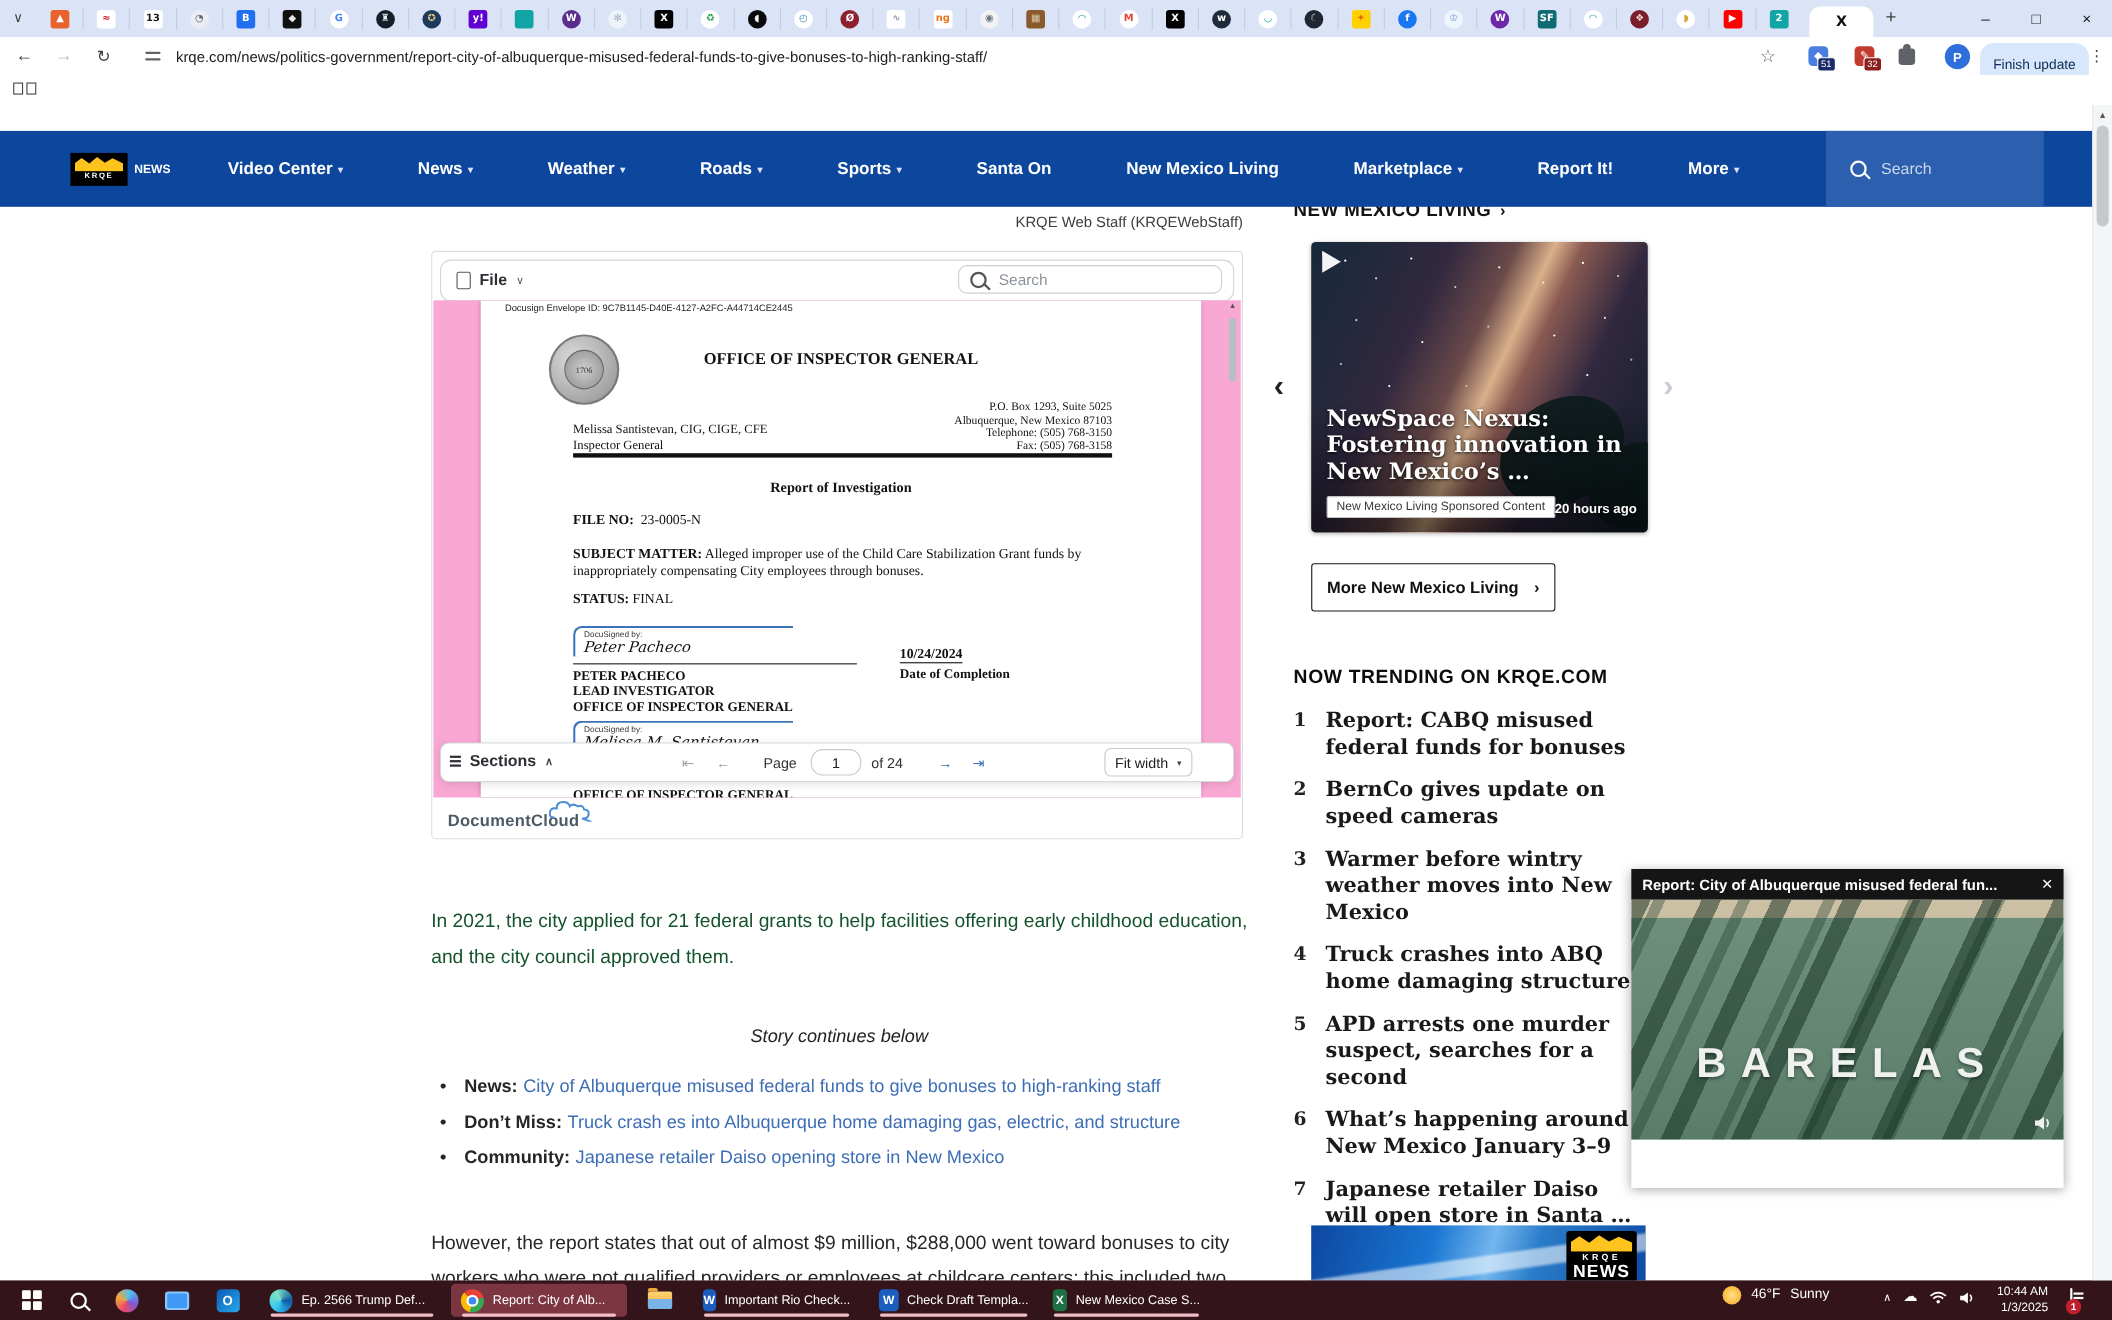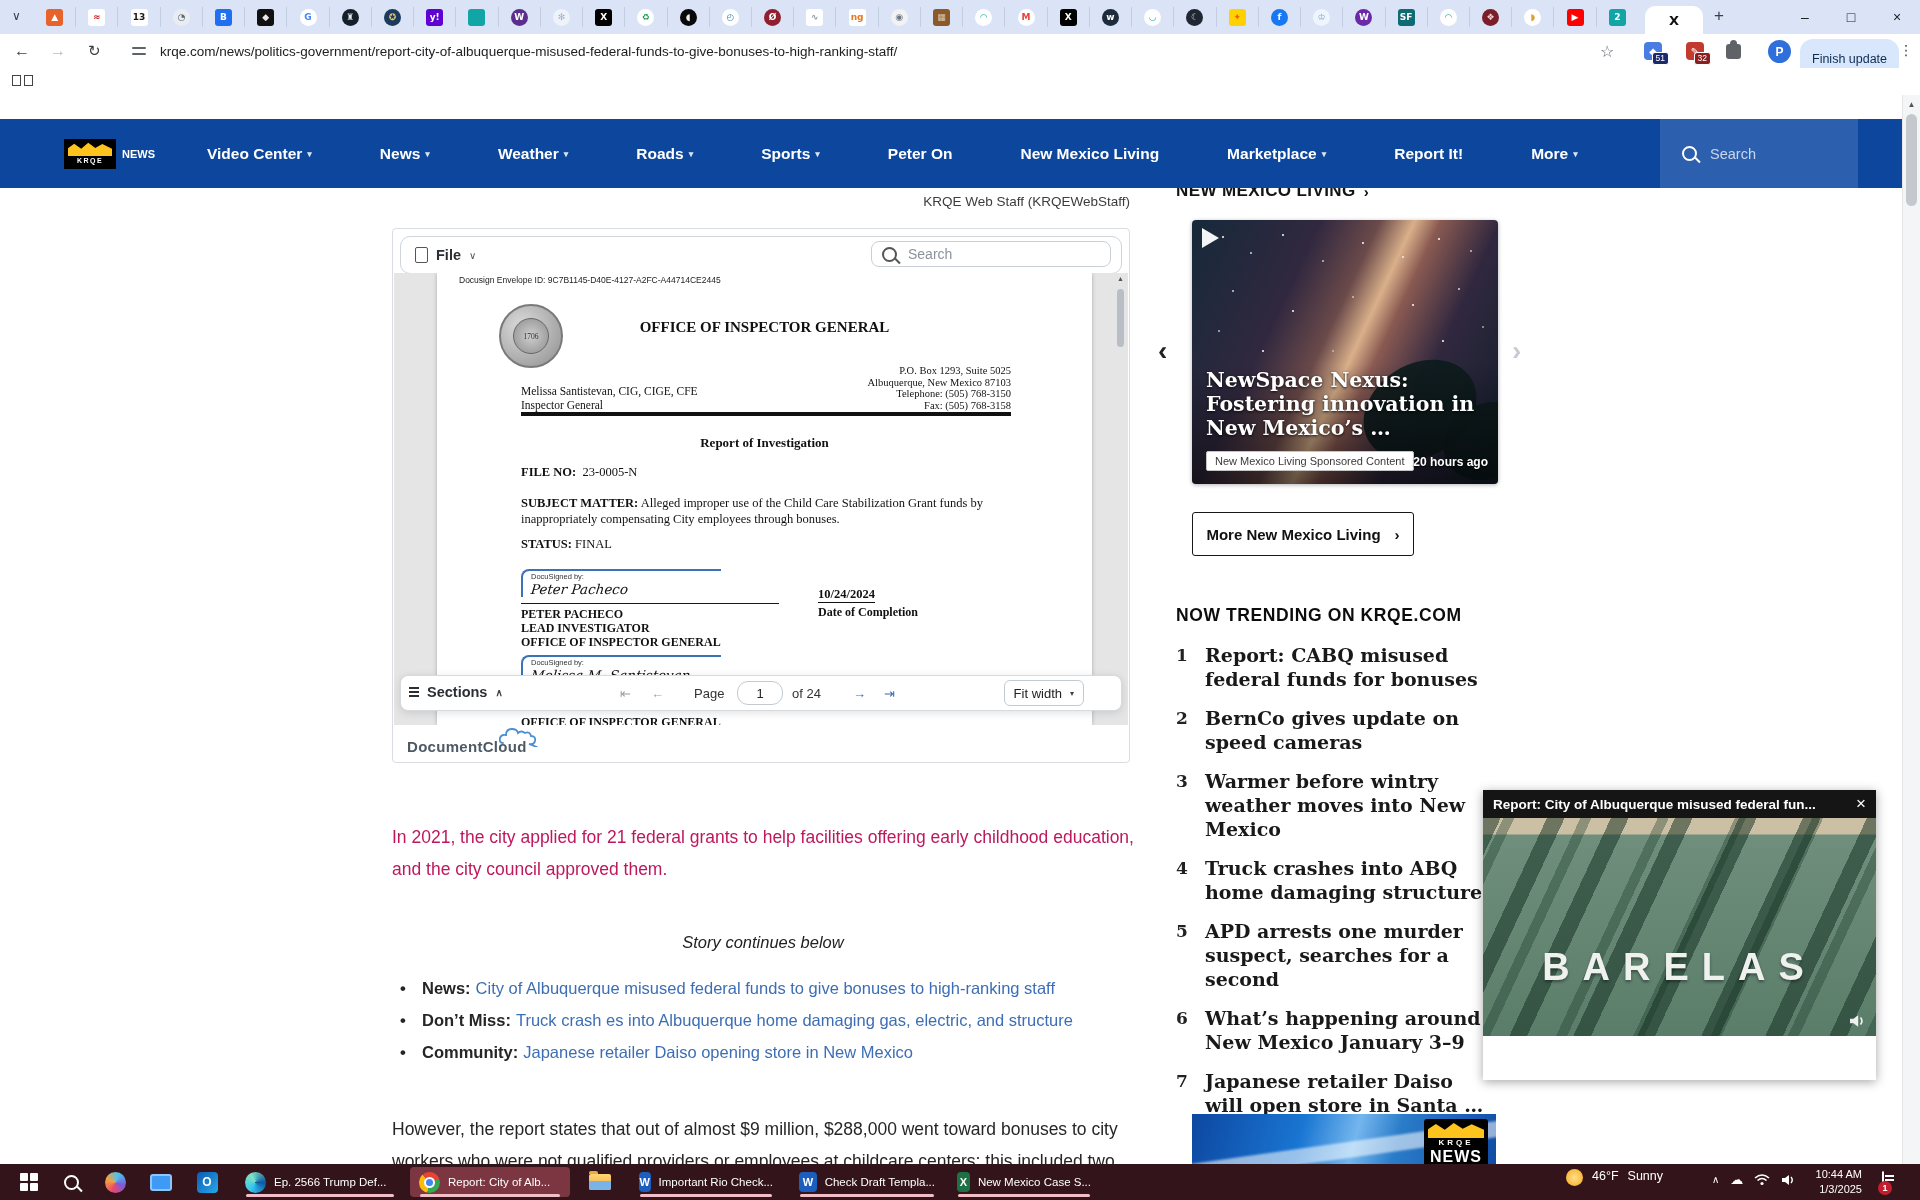--- a/index.html
+++ b/index.html
@@ -91,21 +91,21 @@
   .file-btn{display:flex;align-items:center;gap:8px;padding-left:14px;font-weight:bold;font-size:14.5px;color:#2b2f33;}
   .icon-docfile{width:11px;height:14px;border:1.6px solid #555;border-radius:2px;}
   .file-caret{font-size:10px;color:#555;font-weight:normal;}
   .dv-search{position:absolute;right:10px;top:4px;width:240px;height:26px;border:1px solid #c9cfd6;border-radius:8px;
              display:flex;align-items:center;gap:9px;padding:0 10px;box-sizing:border-box;}
   .dv-search .icon-mag{border-color:#555;}
   .dv-search .icon-mag::after{background:#555;}
   .dv-search input{border:none;outline:none;font-size:14px;color:#333;width:170px;font-family:"Liberation Sans",sans-serif;}
   .dv-search input::placeholder{color:#8a939c;}
 
-  .dv-canvas{position:absolute;left:1px;right:1px;top:44px;bottom:37px;background:#e5e5e5;overflow:hidden;text-decoration:underline;}
+  .dv-canvas{position:absolute;left:1px;right:1px;top:44px;bottom:37px;background:#f9a8d4;overflow:hidden;text-decoration:underline;}
   .dv-page{position:absolute;left:43px;top:0;width:655px;bottom:0;background:#fff;
            box-shadow:0 0 4px rgba(0,0,0,.25);font-family:"Liberation Serif",serif;color:#111;}
   .dv-scroll{position:absolute;right:3px;top:2px;width:9px;bottom:2px;}
   .dv-scroll .up{font-size:7px;color:#555;text-align:center;}
   .dv-thumb{position:absolute;left:1px;top:14px;width:7px;height:58px;background:#b9bec4;border-radius:4px;}
 
   .envl{position:absolute;left:22px;top:2px;font-family:"Liberation Sans",sans-serif;font-size:8.5px;color:#222;}
   .seal{position:absolute;left:62px;top:31px;width:64px;height:64px;border-radius:50%;
         background:radial-gradient(circle at 35% 35%,#dcdcdc,#8e8e8e);border:2px solid #7a7a7a;
         display:flex;align-items:center;justify-content:center;box-sizing:border-box;}
@@ -153,21 +153,21 @@
   .pn-next{left:452px;color:#3d6eb5;}
   .pn-last{left:483px;color:#3d6eb5;}
   .fitw{position:absolute;right:37px;top:4px;height:24px;border:1px solid #c3cad1;border-radius:6px;
         display:flex;align-items:center;gap:8px;padding:0 9px;font-size:13px;color:#222;}
   .fitw .nv-caret{color:#444;opacity:1;font-size:8px;}
 
   .dc-logo{position:absolute;left:14px;bottom:7px;font-size:15px;font-weight:bold;color:#4d5a66;
            letter-spacing:.3px;display:flex;align-items:flex-end;}
   .dc-cloud{margin-left:-28px;margin-bottom:8px;}
 
-  .p1{position:absolute;left:392px;top:708px;width:742px;font-size:17.5px;line-height:32px;color:#be185d;}
+  .p1{position:absolute;left:392px;top:708px;width:742px;font-size:17.5px;line-height:32px;color:#14532d;}
   .continues{position:absolute;left:392px;top:838px;width:742px;text-align:center;font-style:italic;
              font-size:16.5px;color:#222;}
   .bullets{position:absolute;left:400px;top:883px;width:740px;font-size:16.5px;color:#262626;}
   .bullets .bi{display:flex;margin-bottom:11px;line-height:21px;}
   .bullets .bm{width:22px;font-weight:bold;}
   .bullets b{margin-right:5px;white-space:nowrap;}
   .lnk{color:#3d6eb5;}
   .p2{position:absolute;left:392px;top:1000px;width:742px;font-size:17.5px;line-height:32px;color:#262626;}
 
   
@@ -472,21 +472,21 @@
           </span>
         <span class="nv-item">
             <span>Roads</span>
             <span class="nv-caret">▾</span>
           </span>
         <span class="nv-item">
             <span>Sports</span>
             <span class="nv-caret">▾</span>
           </span>
         <span class="nv-item">
-            <span>Peter On</span>
+            <span>Santa On</span>
           </span>
         <span class="nv-item">
             <span>New Mexico Living</span>
           </span>
         <span class="nv-item">
             <span>Marketplace</span>
             <span class="nv-caret">▾</span>
           </span>
         <span class="nv-item">
             <span>Report It!</span>

